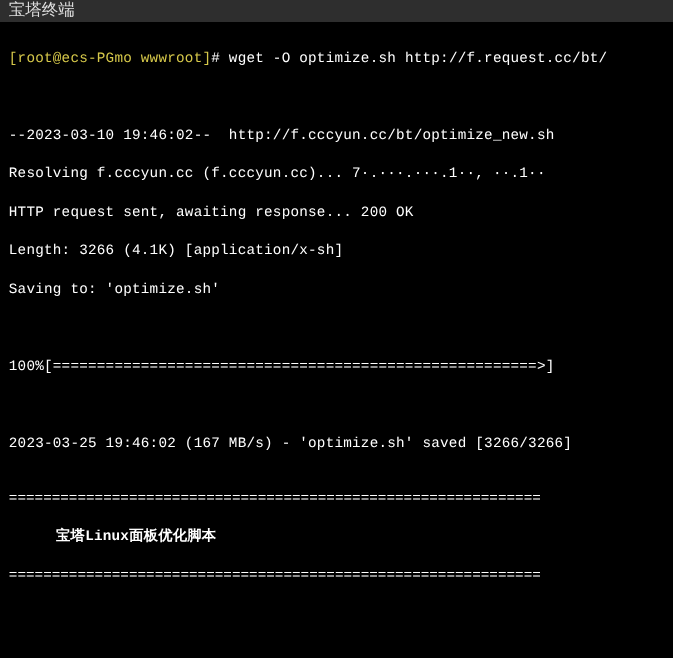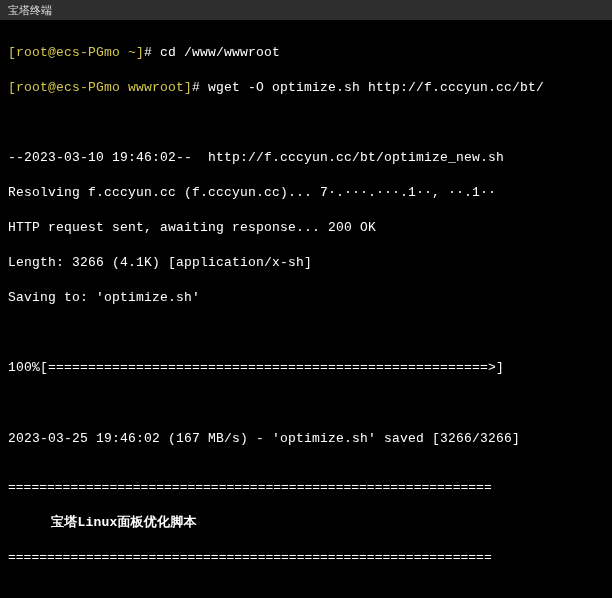--- a/index.html
+++ b/index.html
@@ -9,21 +9,21 @@
       background: #000;
       font-family: "Courier New", Consolas, monospace;
       font-size: 13px;
       color: #fff;
       overflow: hidden;
     }
     .titlebar {
       background: #2e2e2e;
       color: #e0e0e0;
       padding: 2px 8px;
-      font-size: 11px;
+      font-size: 15px;
       font-family: Liberation Serif, serif;
       height: 20px;
       line-height: 16px;
     }
     .terminal {
       padding: 6px 8px;
       white-space: pre;
       line-height: 1.35;
       letter-spacing: 0.2px;
     }
@@ -35,22 +35,21 @@
     .hr-line { letter-spacing: 0; }
   </style>
 </head>
 <body>
 
 <div class="titlebar">
   <span>宝塔终端</span>
 </div>
 
 <div class="terminal">
-<span class="line"><span class="yellow">[root@ecs-PGmo ~]</span><span class="white"># </span><span class="white">cd /www/wwwroot</span></span>
-<span class="line"><span class="yellow">[root@ecs-PGmo wwwroot]</span><span class="white"># </span><span class="white">wget -O optimize.sh http://f.cccyun.cc/bt/</span></span>
+<span class="line"><span class="yellow">[root@ecs-PGmo wwwroot]</span><span class="white"># </span><span class="white">wget -O optimize.sh http://f.request.cc/bt/</span></span>
 <span class="line"> </span>
 <span class="line">--2023-03-10 19:46:02--  http://f.cccyun.cc/bt/optimize_new.sh</span>
 <span class="line">Resolving f.cccyun.cc (f.cccyun.cc)... 7·.···.···.1··, ··.1··</span>
 <span class="line">HTTP request sent, awaiting response... 200 OK</span>
 <span class="line">Length: 3266 (4.1K) [application/x-sh]</span>
 <span class="line">Saving to: 'optimize.sh'</span>
 <span class="line"> </span>
 <span class="line">100%[=======================================================&gt;]</span>
 <span class="line"> </span>
 <span class="line">2023-03-25 19:46:02 (167 MB/s) - 'optimize.sh' saved [3266/3266]</span>

